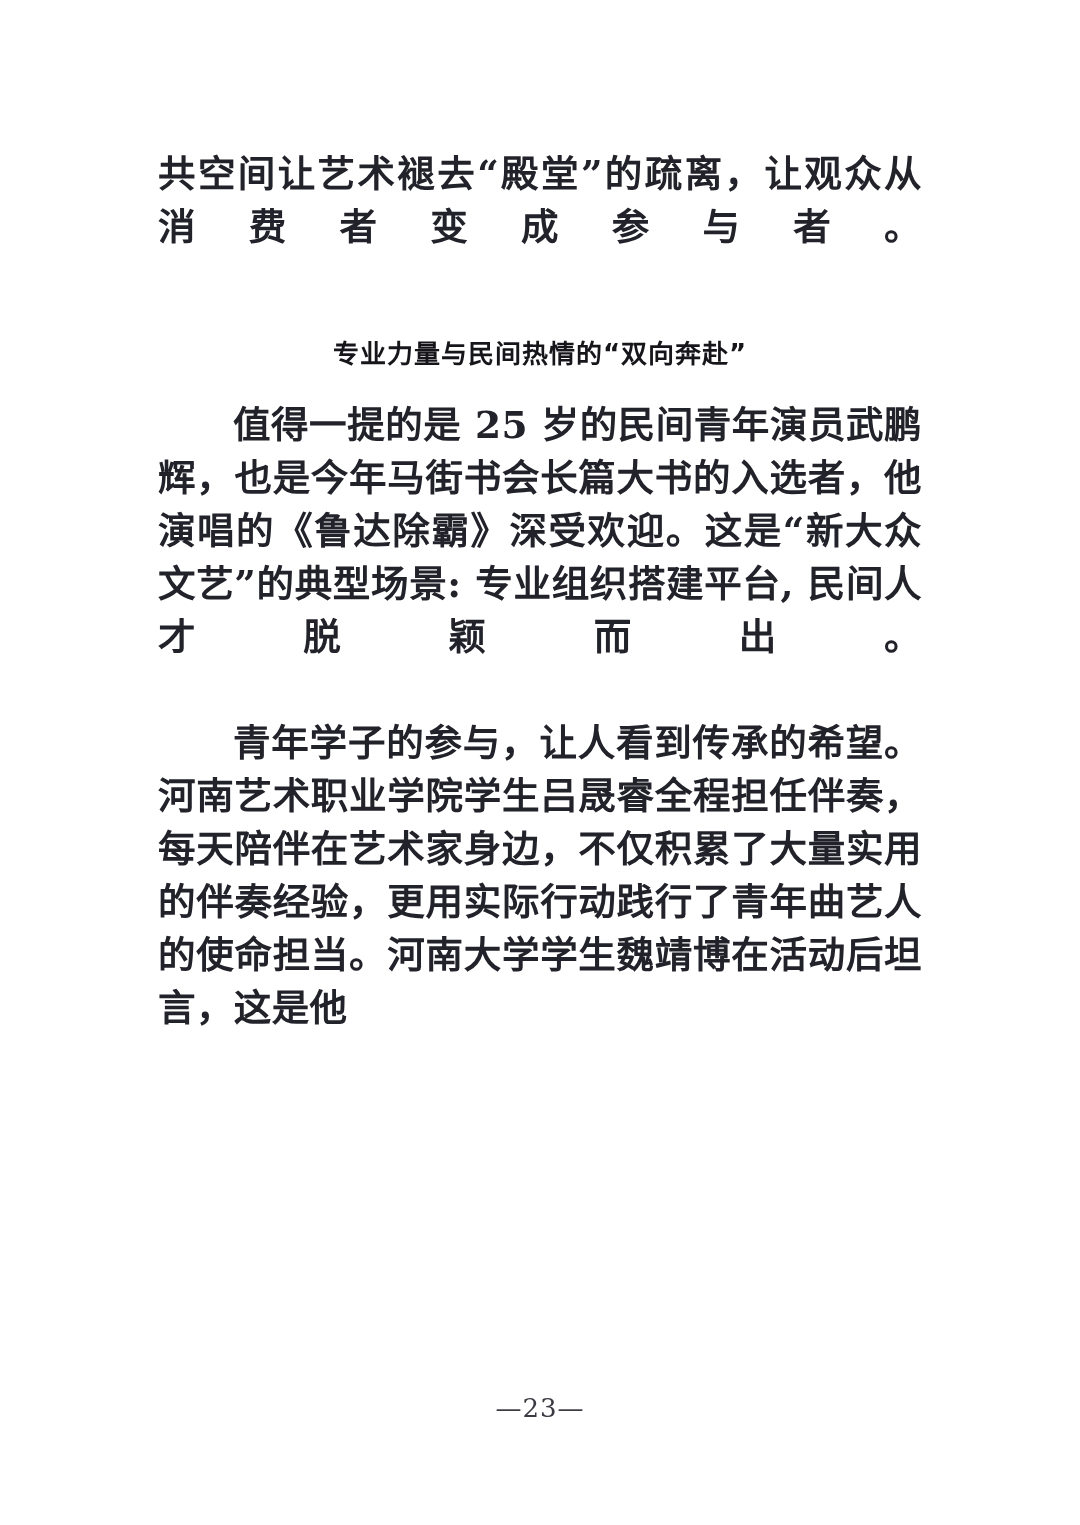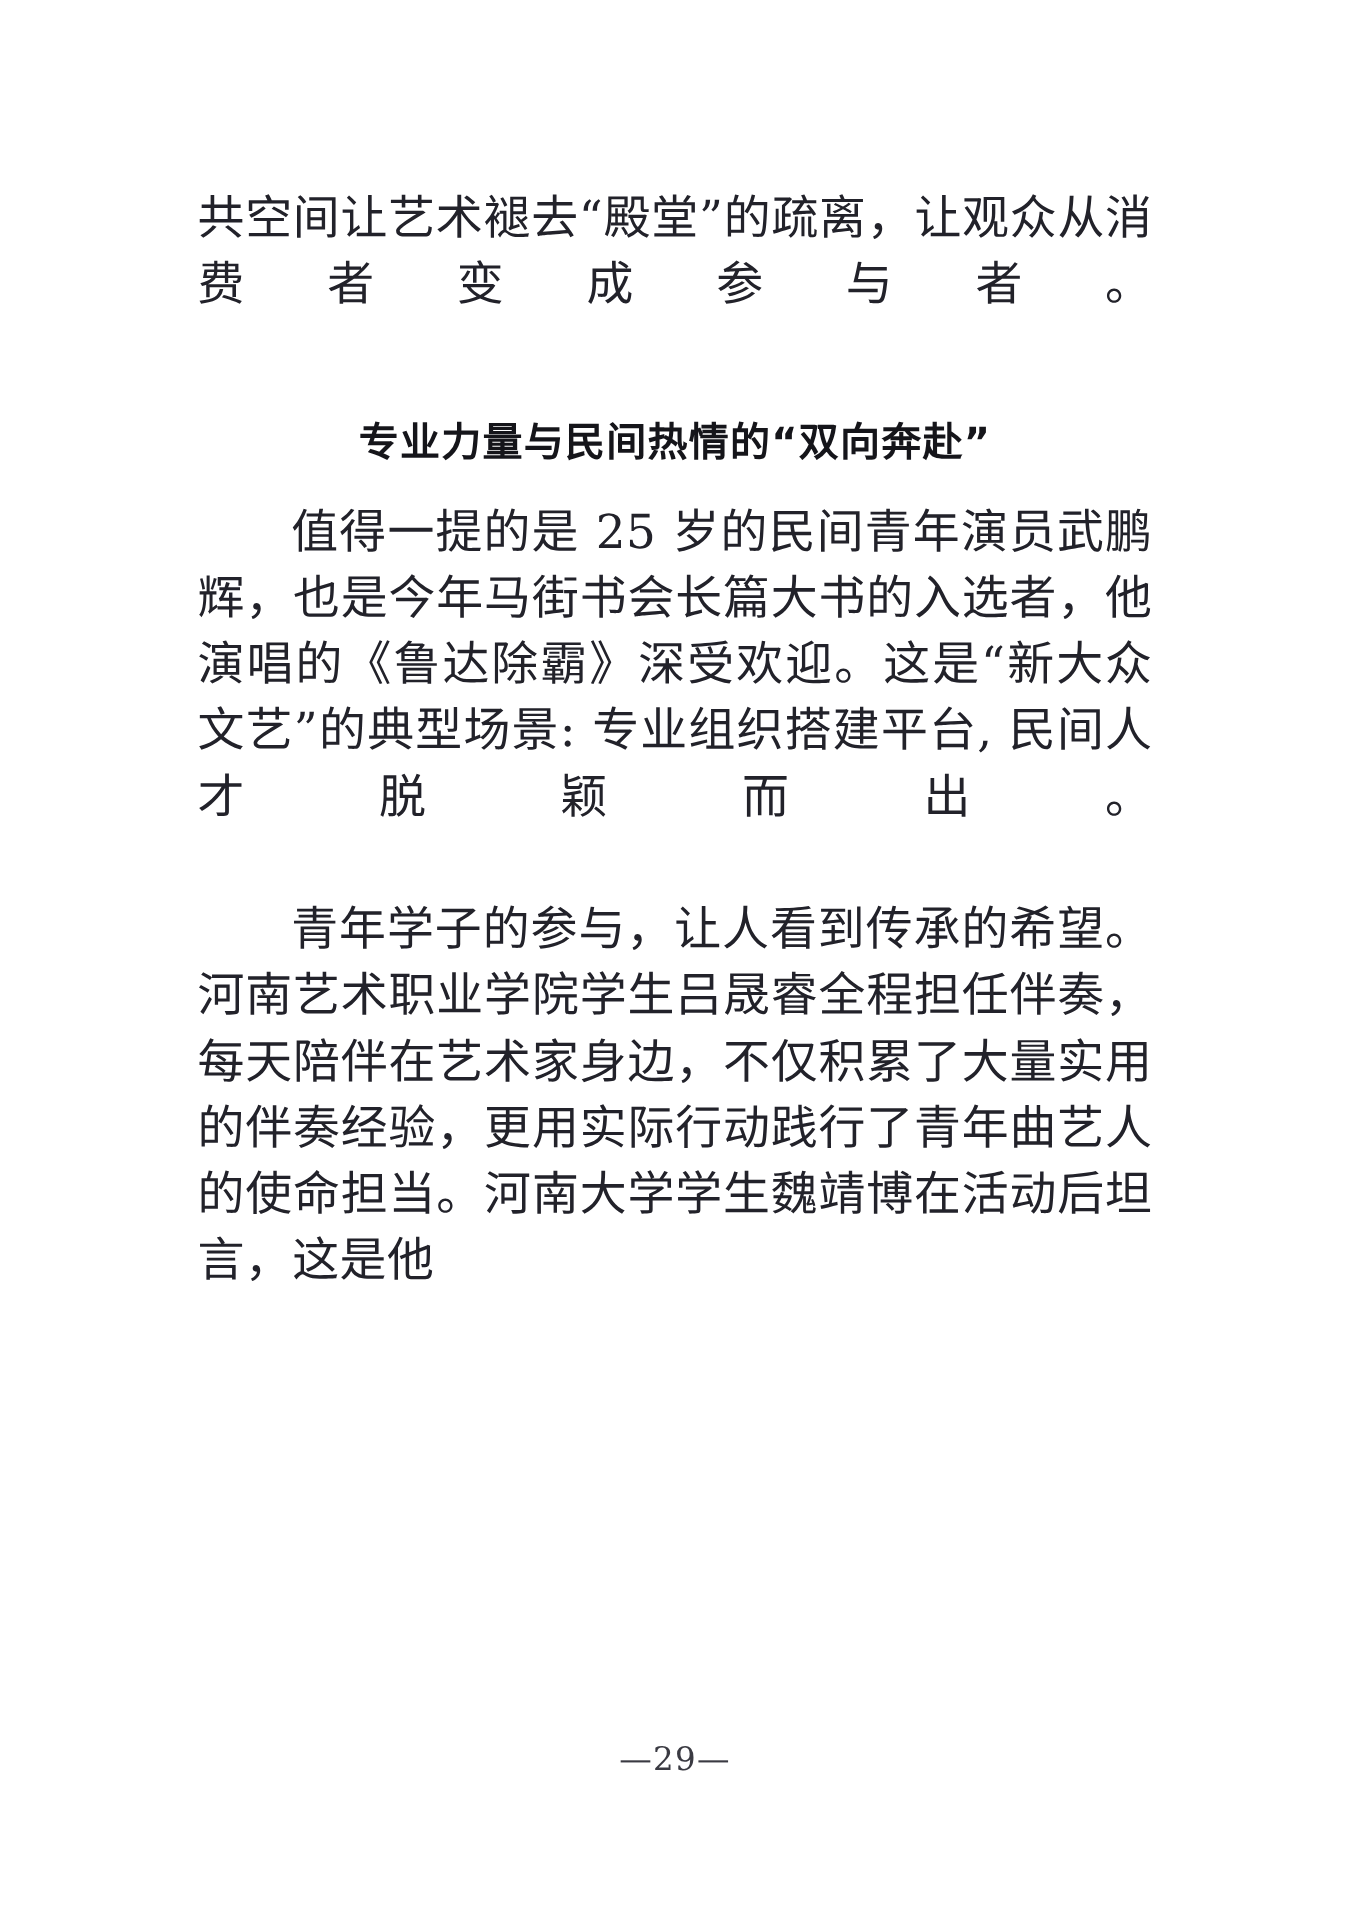--- a/index.html
+++ b/index.html
@@ -38,38 +38,38 @@
   
   .para {
     margin: 0;
     font-size: 37.5px;
     line-height: 53px;
     letter-spacing: 0.4px;
     text-align: justify;
     text-justify: inter-character;
     text-indent: 2em;
     color: #22222a;
-    font-weight: 400;
+    font-weight: 700;
   }
   .para.no-indent {
     text-indent: 0;
   }
   
   .para::after {
     content: "";
     display: inline-block;
     width: 100%;
   }
   .para.flush::after { display: none; }
 
   
   .section-heading {
     margin: 0;
     padding: 22px 0 20px 0;
-    font-size: 32px;
+    font-size: 26px;
     line-height: 50px;
     font-weight: 700;
     text-align: center;
     letter-spacing: 1px;
     color: #15151a;
     font-family: "DejaVu Sans", "Liberation Sans", sans-serif;
   }
 
   
   .folio {
@@ -97,15 +97,15 @@
     <h2 class="section-heading">专业力量与民间热情的“双向奔赴”</h2>
 
 
 
     <p class="para">值得一提的是 25 岁的民间青年演员武鹏辉，也是今年马街书会长篇大书的入选者，他演唱的《鲁达除霸》深受欢迎。这是“新大众文艺”的典型场景: 专业组织搭建平台, 民间人才脱颖而出。</p>
 
     <p class="para flush">青年学子的参与，让人看到传承的希望。河南艺术职业学院学生吕晟睿全程担任伴奏，每天陪伴在艺术家身边，不仅积累了大量实用的伴奏经验，更用实际行动践行了青年曲艺人的使命担当。河南大学学生魏靖博在活动后坦言，这是他</p>
 
   </div>
 
-  <div class="folio">—29—</div>
+  <div class="folio">—23—</div>
 
 </div>
 
 </body></html>

